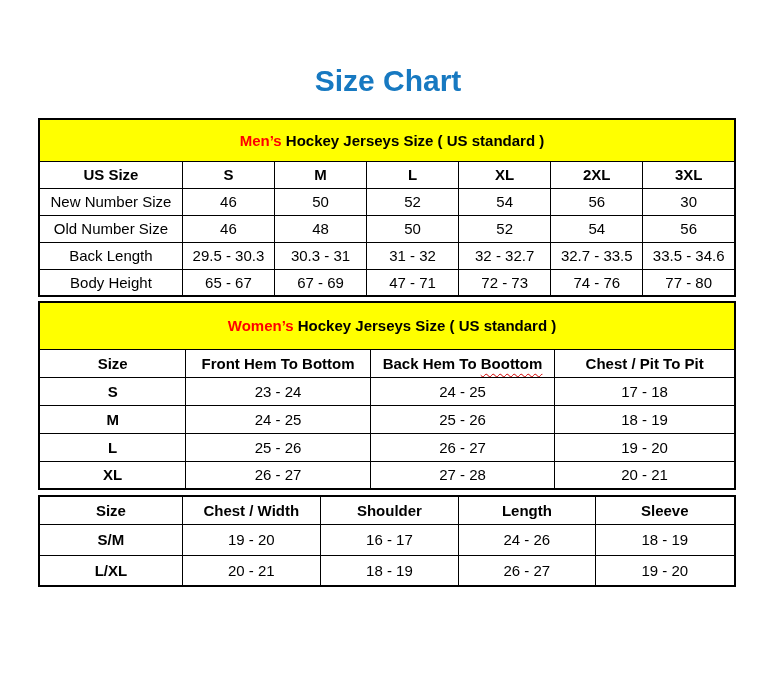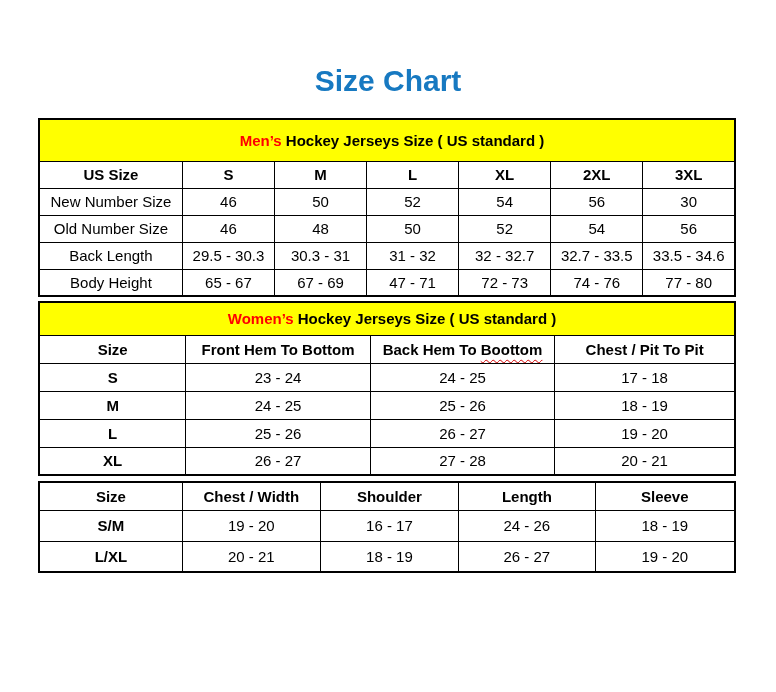--- a/index.html
+++ b/index.html
@@ -41,21 +41,21 @@
     font-weight:700;
     font-size:17px;
   }
   .band .red{color:#ff0000;padding-left:10px;}
   .tbl th{font-weight:700;}
   .mens{margin-top:20px;}
   .mens .band-row{height:42px;}
   .mens .head-row{height:27px;}
   .mens .data-row{height:27px;}
   .womens{margin-top:4px;}
-  .womens .band-row{height:33px;border-radius:14px;}
+  .womens .band-row{height:47px;border-radius:14px;}
   .womens .head-row{height:28px;}
   .womens .data-row{height:28px;}
   .youth{margin-top:5px;}
   .youth .band-row{height:29px;}
   .youth .head-row{height:28px;}
   .youth .data-row{height:31px;}
   .womens td.lbl,.youth td.lbl{font-weight:700;}
   .mens td.lbl{font-weight:400;}
   .wavy{
     text-decoration:underline wavy #d00000;

